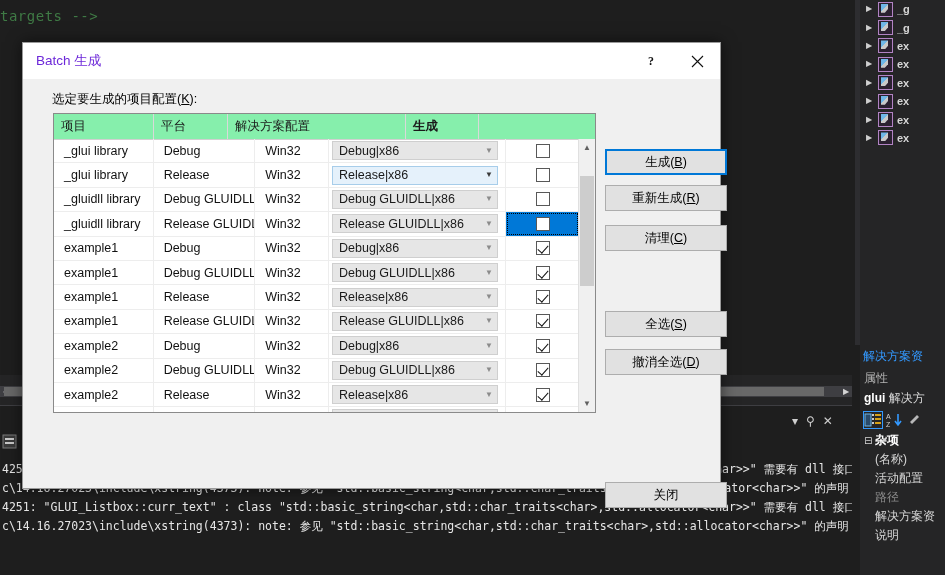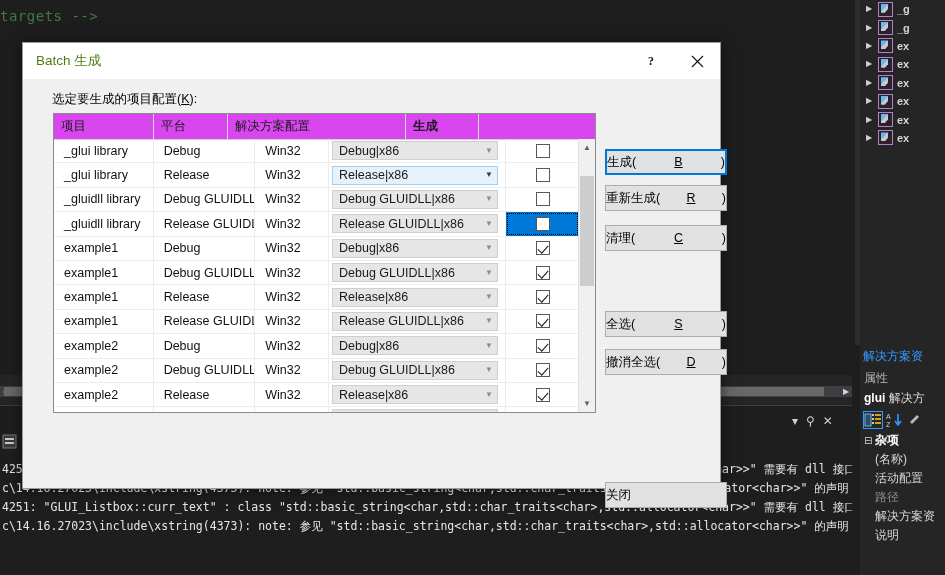--- a/index.html
+++ b/index.html
@@ -79,36 +79,36 @@
   #dlg{
     position:absolute;left:22px;top:42px;width:697px;height:445px;
     background:#f0f0f0;border:1px solid #9a9a9a;
     box-shadow:0 0 14px rgba(0,0,0,.55);
     font-size:12px;color:#000;
   }
   .dlg-title{
     height:36px;background:#ffffff;display:flex;align-items:center;
     padding:0 0 0 13px;box-sizing:border-box;position:relative;
   }
-  .dlg-title .t{font-size:13.5px;color:#4d7c0f;}
+  .dlg-title .t{font-size:13.5px;color:#6d28d9;}
   .tbtns{position:absolute;right:0;top:0;height:36px;display:flex;align-items:center;}
   .tbtn{width:45px;height:36px;display:flex;align-items:center;justify-content:center;
         color:#000;font-size:15px;line-height:1;}
   .tbtn svg{display:block;}
 
   .dlg-body{position:relative;height:409px;background:#f0f0f0;}
   .lbl{position:absolute;left:29px;top:12px;font-size:12.5px;color:#000;}
   .lbl u{text-decoration:underline;}
 
   
   .grid{
     position:absolute;left:30px;top:34px;width:543px;height:300px;
     background:#fff;border:1px solid #8a8a8a;box-sizing:border-box;overflow:hidden;
   }
-  .ghead{display:flex;height:25px;background:#d946ef;border-bottom:1px solid #d0d0d0;}
+  .ghead{display:flex;height:25px;background:#86efac;border-bottom:1px solid #d0d0d0;}
   .ghead .hc{
     display:flex;align-items:center;padding-left:7px;box-sizing:border-box;
     border-right:1px solid #d9d9d9;font-size:12.5px;color:#1a1a1a;
   }
   .gbody{position:absolute;left:0;top:25px;right:16px;bottom:0;overflow:hidden;}
   .grow{display:flex;height:24.4px;border-bottom:1px solid #ededed;box-sizing:border-box;}
   .gc{display:flex;align-items:center;padding-left:10px;box-sizing:border-box;
       border-right:1px solid #ededed;font-size:12.5px;color:#111;white-space:nowrap;overflow:hidden;}
   .c-proj{width:100px;}
   .c-conf{width:102px;}
@@ -137,21 +137,21 @@
 
   
   .gscroll{position:absolute;right:0;top:25px;width:16px;bottom:0;background:#f0f0f0;border-left:1px solid #e0e0e0;}
   .gs-arr{height:17px;display:flex;align-items:center;justify-content:center;color:#606060;font-size:8px;}
   .gs-thumb{position:absolute;left:1px;right:1px;top:37px;height:110px;background:#cdcdcd;}
 
   
   .btn{
     position:absolute;width:122px;height:26px;box-sizing:border-box;
     background:#e1e1e1;border:1px solid #adadad;
-    display:flex;align-items:center;justify-content:space-between;
+    display:flex;align-items:center;justify-content:center;
     font-size:12.5px;color:#000;
   }
   .btn.primary{background:#e1e1e1;border:2px solid #0078d7;}
   .btn u{text-decoration:underline;}
   #b-build{left:582px;top:70px;}
   #b-rebuild{left:582px;top:106px;}
   #b-clean{left:582px;top:146px;}
   #b-selall{left:582px;top:232px;}
   #b-deselall{left:582px;top:270px;}
   #b-close{left:582px;top:403px;width:122px;height:26px;}

